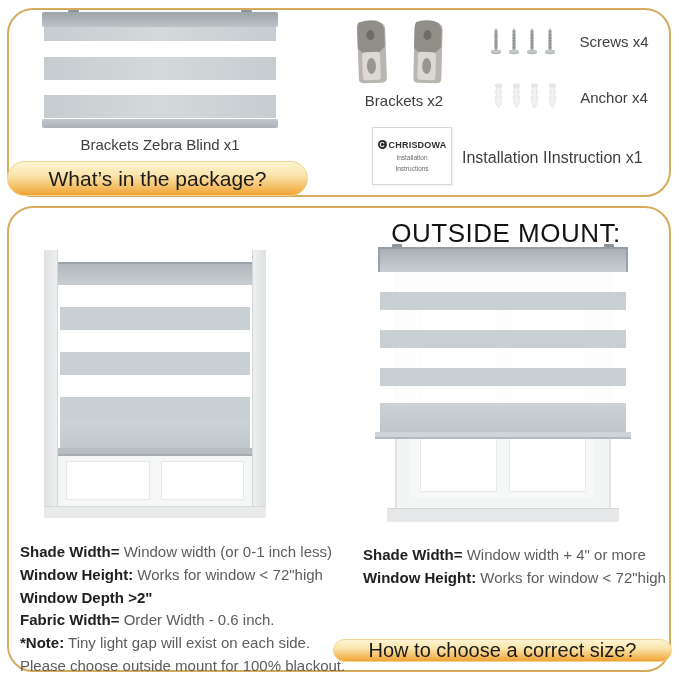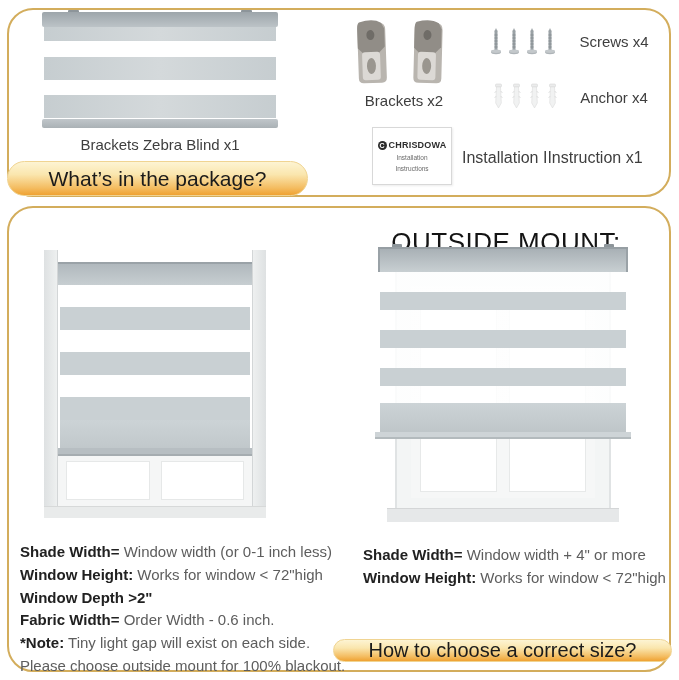--- a/index.html
+++ b/index.html
@@ -36,28 +36,28 @@
   .anchors{position:absolute;left:493px;top:83px;display:flex;gap:7px;}
   .hw-label{position:absolute;font-size:15px;color:#3e3e3e;}
   #brackets-label{left:350px;top:92px;width:108px;text-align:center;}
   #screws-label{left:556px;top:33px;width:116px;text-align:center;}
   #anchor-label{left:556px;top:89px;width:116px;text-align:center;}
   #instruction-label{left:462px;top:149px;font-size:16px;color:#3e3e3e;}
   
   .manual{position:absolute;left:372px;top:127px;width:78px;height:56px;background:#fff;
       border:1px solid #d8d8d8;box-shadow:1px 1px 2px rgba(0,0,0,.08);
       display:flex;flex-direction:column;align-items:center;justify-content:center;gap:4px;}
-  .manual-brand{display:flex;align-items:flex-end;gap:2px;font-size:9px;font-weight:bold;color:#2d2d2d;letter-spacing:.2px;}
+  .manual-brand{display:flex;align-items:flex-start;gap:2px;font-size:9px;font-weight:bold;color:#2d2d2d;letter-spacing:.2px;}
   .logo-dot{display:inline-flex;align-items:center;justify-content:center;width:9px;height:9px;border-radius:50%;
       background:#2d2d2d;color:#fff;font-size:7px;font-weight:bold;}
   .manual-sub{font-size:6.5px;color:#6a6a6a;}
   
   .mount-heading{position:absolute;font-size:26px;color:#141414;letter-spacing:.5px;}
   #inside-heading{left:40px;top:214px;width:240px;text-align:center;}
-  #outside-heading{left:378px;top:227px;width:256px;text-align:center;}
+  #outside-heading{left:378px;top:218px;width:256px;text-align:center;}
   
   .iw{position:absolute;left:44px;top:250px;width:222px;height:268px;}
   .iw .jamb{position:absolute;top:0;bottom:11px;width:14px;background:linear-gradient(90deg,#dee1e2,#eff1f1);box-shadow:inset -1px 0 0 #d3d6d7;}
   .iw .jamb.l{left:0;} .iw .jamb.r{right:0;background:linear-gradient(90deg,#eff1f1,#dee1e2);box-shadow:inset 1px 0 0 #d3d6d7;}
   .iw .lower{position:absolute;left:14px;right:14px;top:206px;height:51px;background:#f5f6f6;}
   .iw .panes{position:absolute;left:8px;right:8px;top:5px;bottom:7px;display:flex;gap:11px;}
   .iw .pane{flex:1;background:#ffffff;border:1px solid #e6e8e8;}
   .iw .sill{position:absolute;left:0;right:0;bottom:0;height:11px;background:#e9ebeb;border-top:1px solid #d7d9d9;}
   .iw .blind{position:absolute;left:14px;right:14px;top:12px;height:194px;}
   .iw .blind .rail{position:absolute;left:0;right:0;top:0;height:23px;

